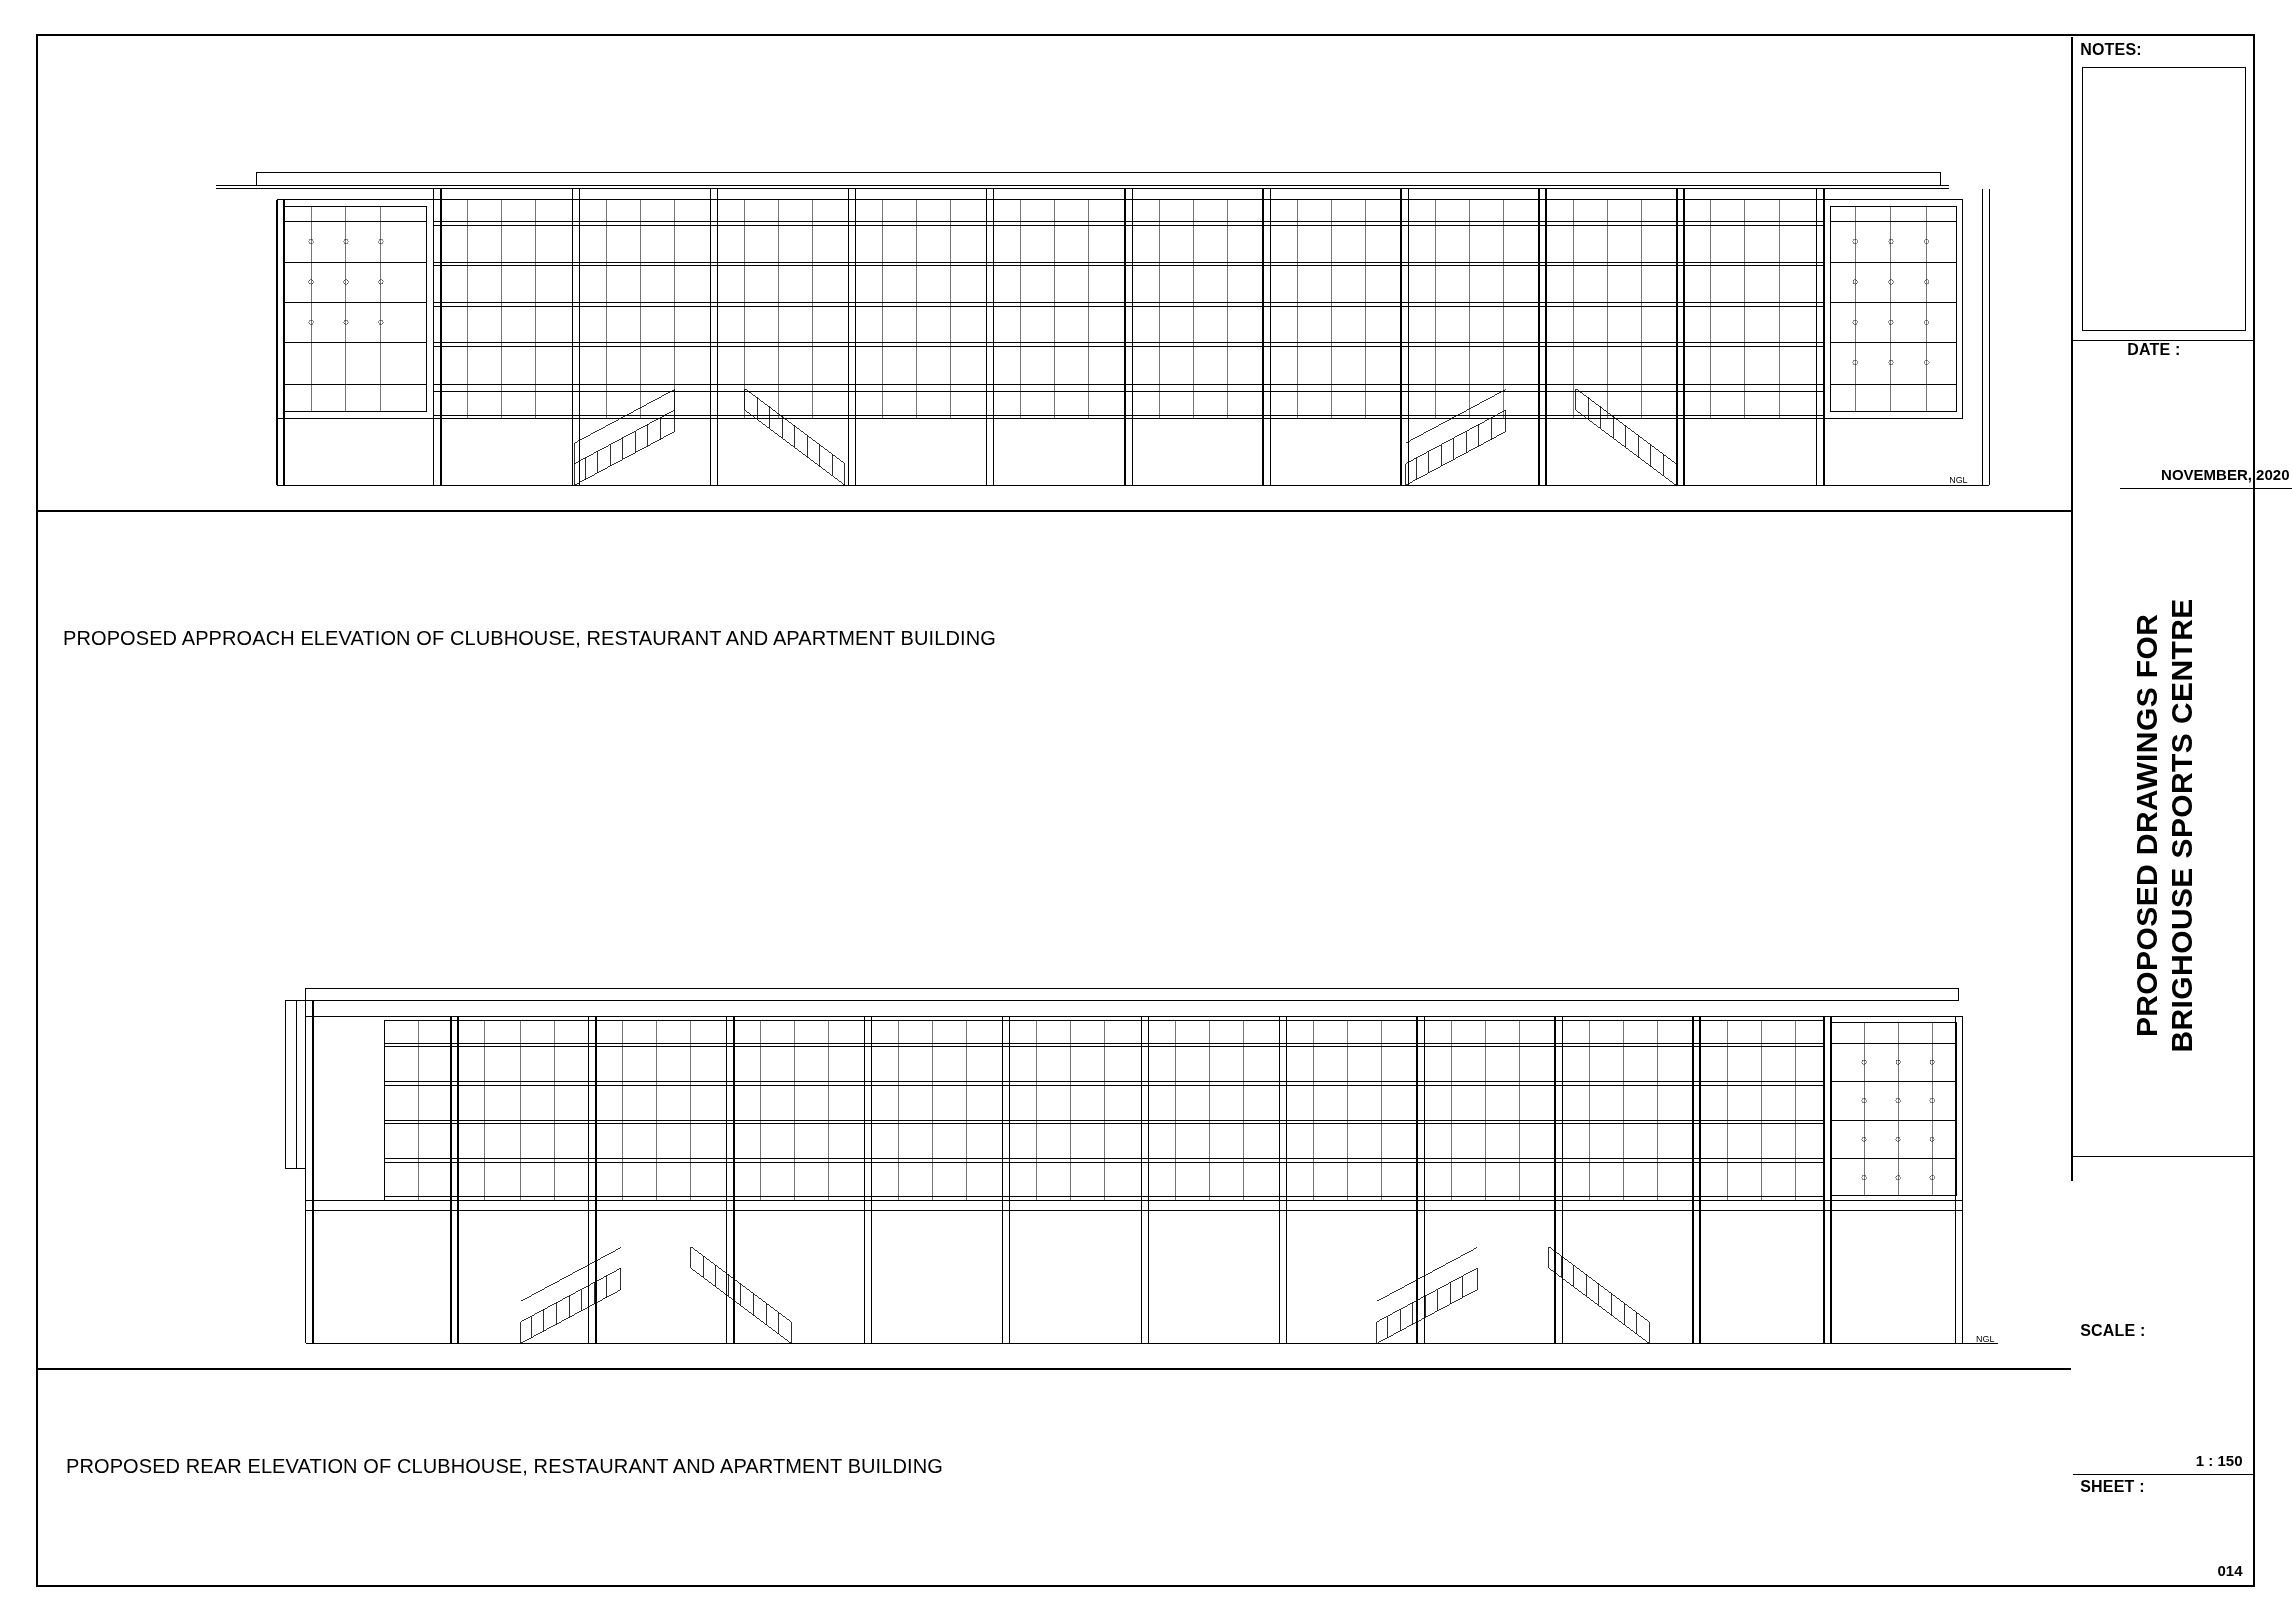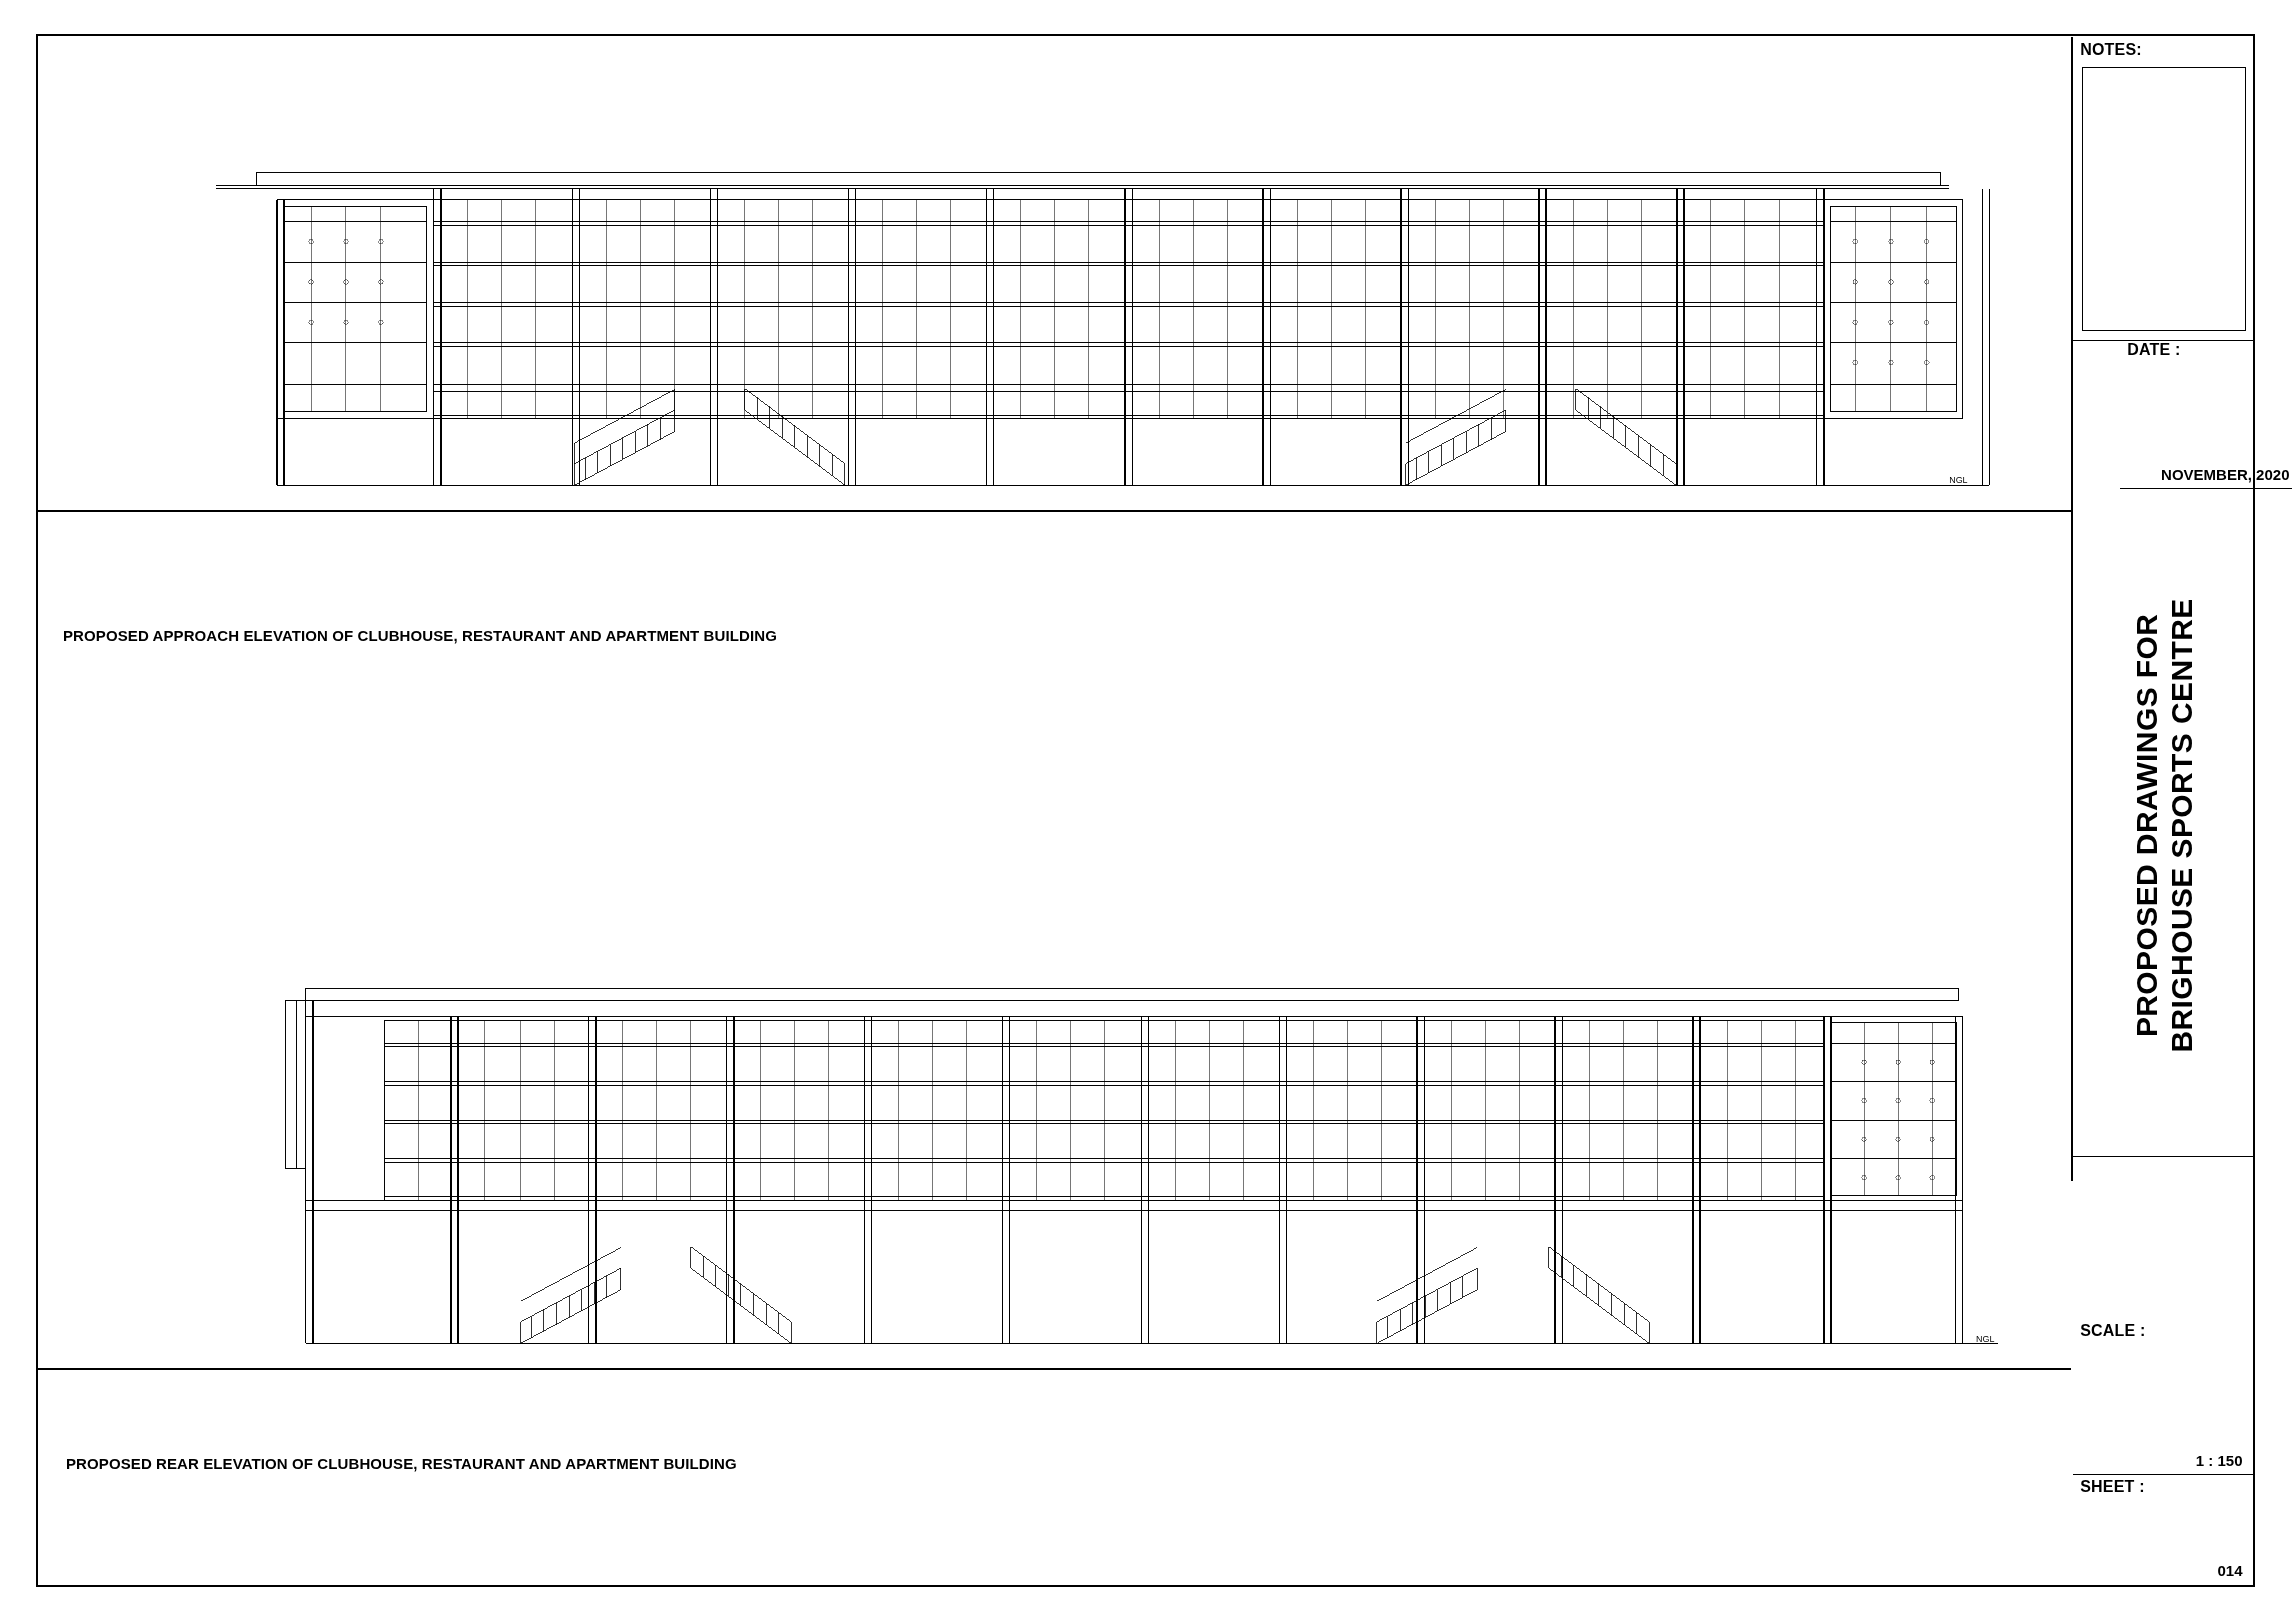--- a/index.html
+++ b/index.html
@@ -107,22 +107,22 @@
     left: 37px;
     width: 2034px;
     border-top: 2.7px solid #000000;
   }
   #hdiv-1 { top: 510px; }
   #hdiv-2 { top: 1368px; }
 
   
   .caption {
     position: absolute;
-    font-size: 15px;
-    font-weight: bold;
+    font-size: 20px;
+    font-weight: normal;
     letter-spacing: 0.1px;
     white-space: nowrap;
   }
   #caption-approach { left: 63px; top: 627px; }
   #caption-rear { left: 66px; top: 1455px; }
 
   
   .elev {
     position: absolute;
   }

